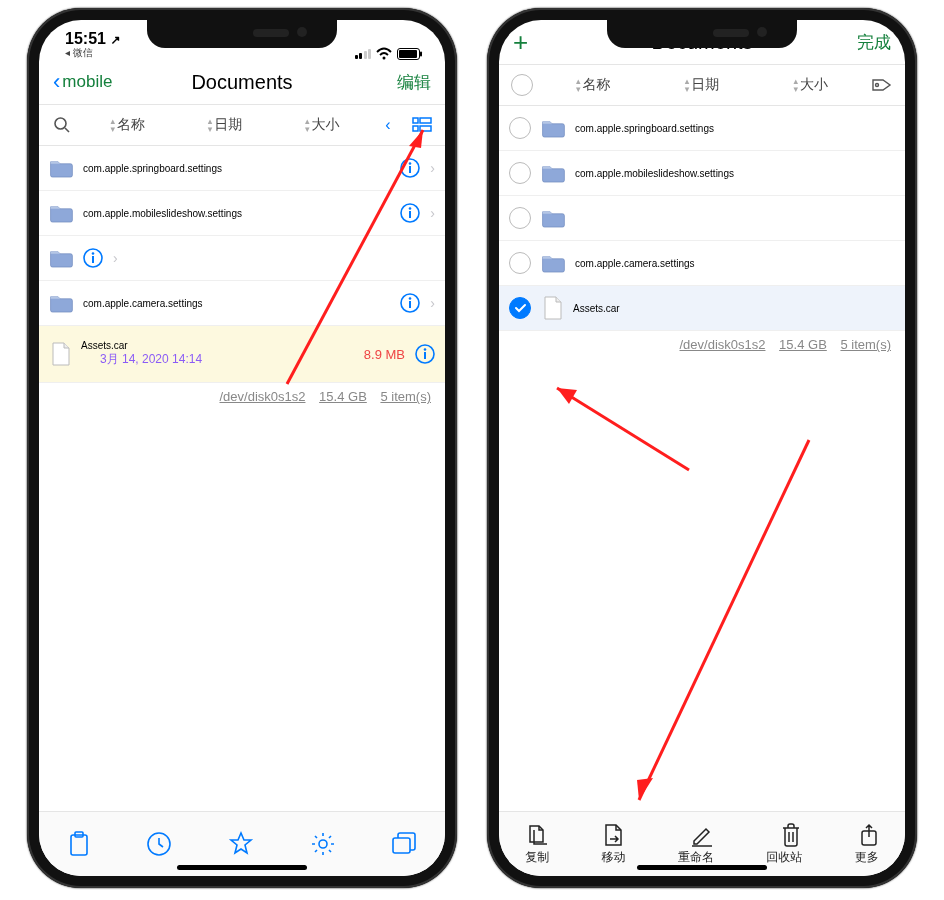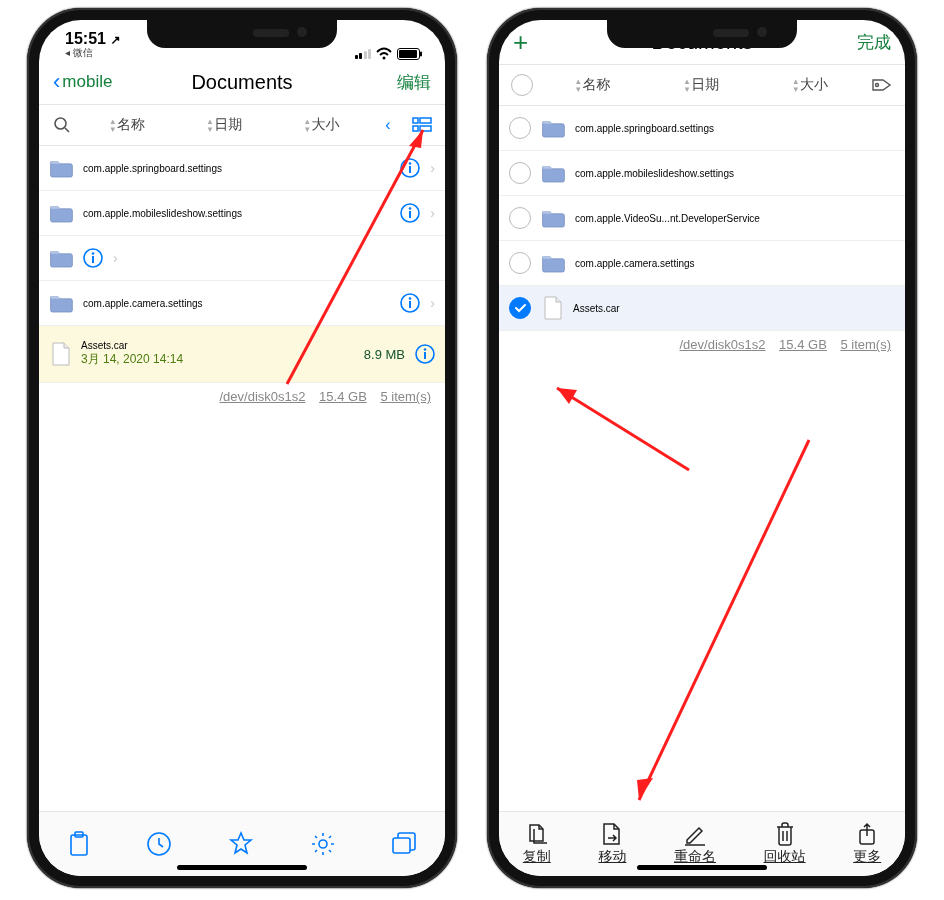--- a/index.html
+++ b/index.html
@@ -33,29 +33,29 @@
   .sort-updown{font-size:9px;line-height:8px;color:#aaa;}
   .list{}
   .row{display:flex;align-items:center;height:44px;padding:0 10px;border-bottom:1px solid #efefef;gap:10px;position:relative;}
   .row.sel{background:#fdf9df;height:56px;}
   .row.sel2{background:#eef3fb;}
   .radio{width:20px;height:20px;border:1.5px solid #bbb;border-radius:50%;flex-shrink:0;}
   .radio.checked{background:#007aff;border-color:#007aff;display:flex;align-items:center;justify-content:center;}
   .folder-ico{width:24px;height:19px;flex-shrink:0;}
   .file-ico{width:20px;height:24px;flex-shrink:0;margin-left:2px;}
   .row-text{flex:1;overflow:hidden;white-space:nowrap;text-overflow:ellipsis;font-size:10px;}
-  .row-sub{font-size:12px;color:#4d7c0f;}
-  .row-meta{font-size:13px;color:#14532d;}
+  .row-sub{font-size:12px;color:#8b5cf6;margin-left:19px;}
+  .row-meta{font-size:13px;color:#ef4444;}
   .info-ico{width:20px;height:20px;flex-shrink:0;}
   .chevron-r{color:#c7c7cc;font-size:14px;}
   .footer-stats{text-align:right;padding:6px 14px;font-size:13px;color:#888;}
   .footer-stats span{text-decoration:underline;margin-left:10px;}
   .toolbar{position:absolute;bottom:0;left:0;right:0;height:64px;border-top:1px solid #e5e5e5;display:flex;justify-content:space-around;align-items:center;background:#fafafa;}
   .toolbar.blue svg{stroke:#007aff;}
-  .toolbar .tb{display:flex;flex-direction:column;align-items:center;gap:2px;font-size:14px;color:#222;text-decoration:underline;}
+  .toolbar .tb{display:flex;flex-direction:column;align-items:flex-end;gap:2px;font-size:12px;color:#222;}
   .home-ind{position:absolute;bottom:6px;left:50%;transform:translateX(-50%);width:130px;height:5px;background:#000;border-radius:3px;z-index:60;}
   .arrow{position:absolute;z-index:80;pointer-events:none;}
 </style>
 </head>
 <body>
 
 <svg width="0" height="0" style="position:absolute">
   <defs>
     <g id="svg-folder">
       <path d="M1 3 h8 l2 2 h11 a2 2 0 0 1 2 2 v10 a2 2 0 0 1 -2 2 H3 a2 2 0 0 1 -2 -2 Z" fill="#8ea8d9" stroke="#6d88bd" stroke-width="0.7"></path>
@@ -308,21 +308,20 @@
           <svg class="folder-ico" viewBox="0 0 24 20">
               <use href="#svg-folder"></use>
             </svg>
           <div class="row-text">com.apple.mobileslideshow.settings</div>
         </div>
         <div class="row">
           <span class="radio"></span>
           <svg class="folder-ico" viewBox="0 0 24 20">
               <use href="#svg-folder"></use>
             </svg>
-          <div class="row-text">com.apple.VideoSu...nt.DeveloperService</div>
         </div>
         <div class="row">
           <span class="radio"></span>
           <svg class="folder-ico" viewBox="0 0 24 20">
               <use href="#svg-folder"></use>
             </svg>
           <div class="row-text">com.apple.camera.settings</div>
         </div>
         <div class="row sel2">
           <span class="radio checked">

